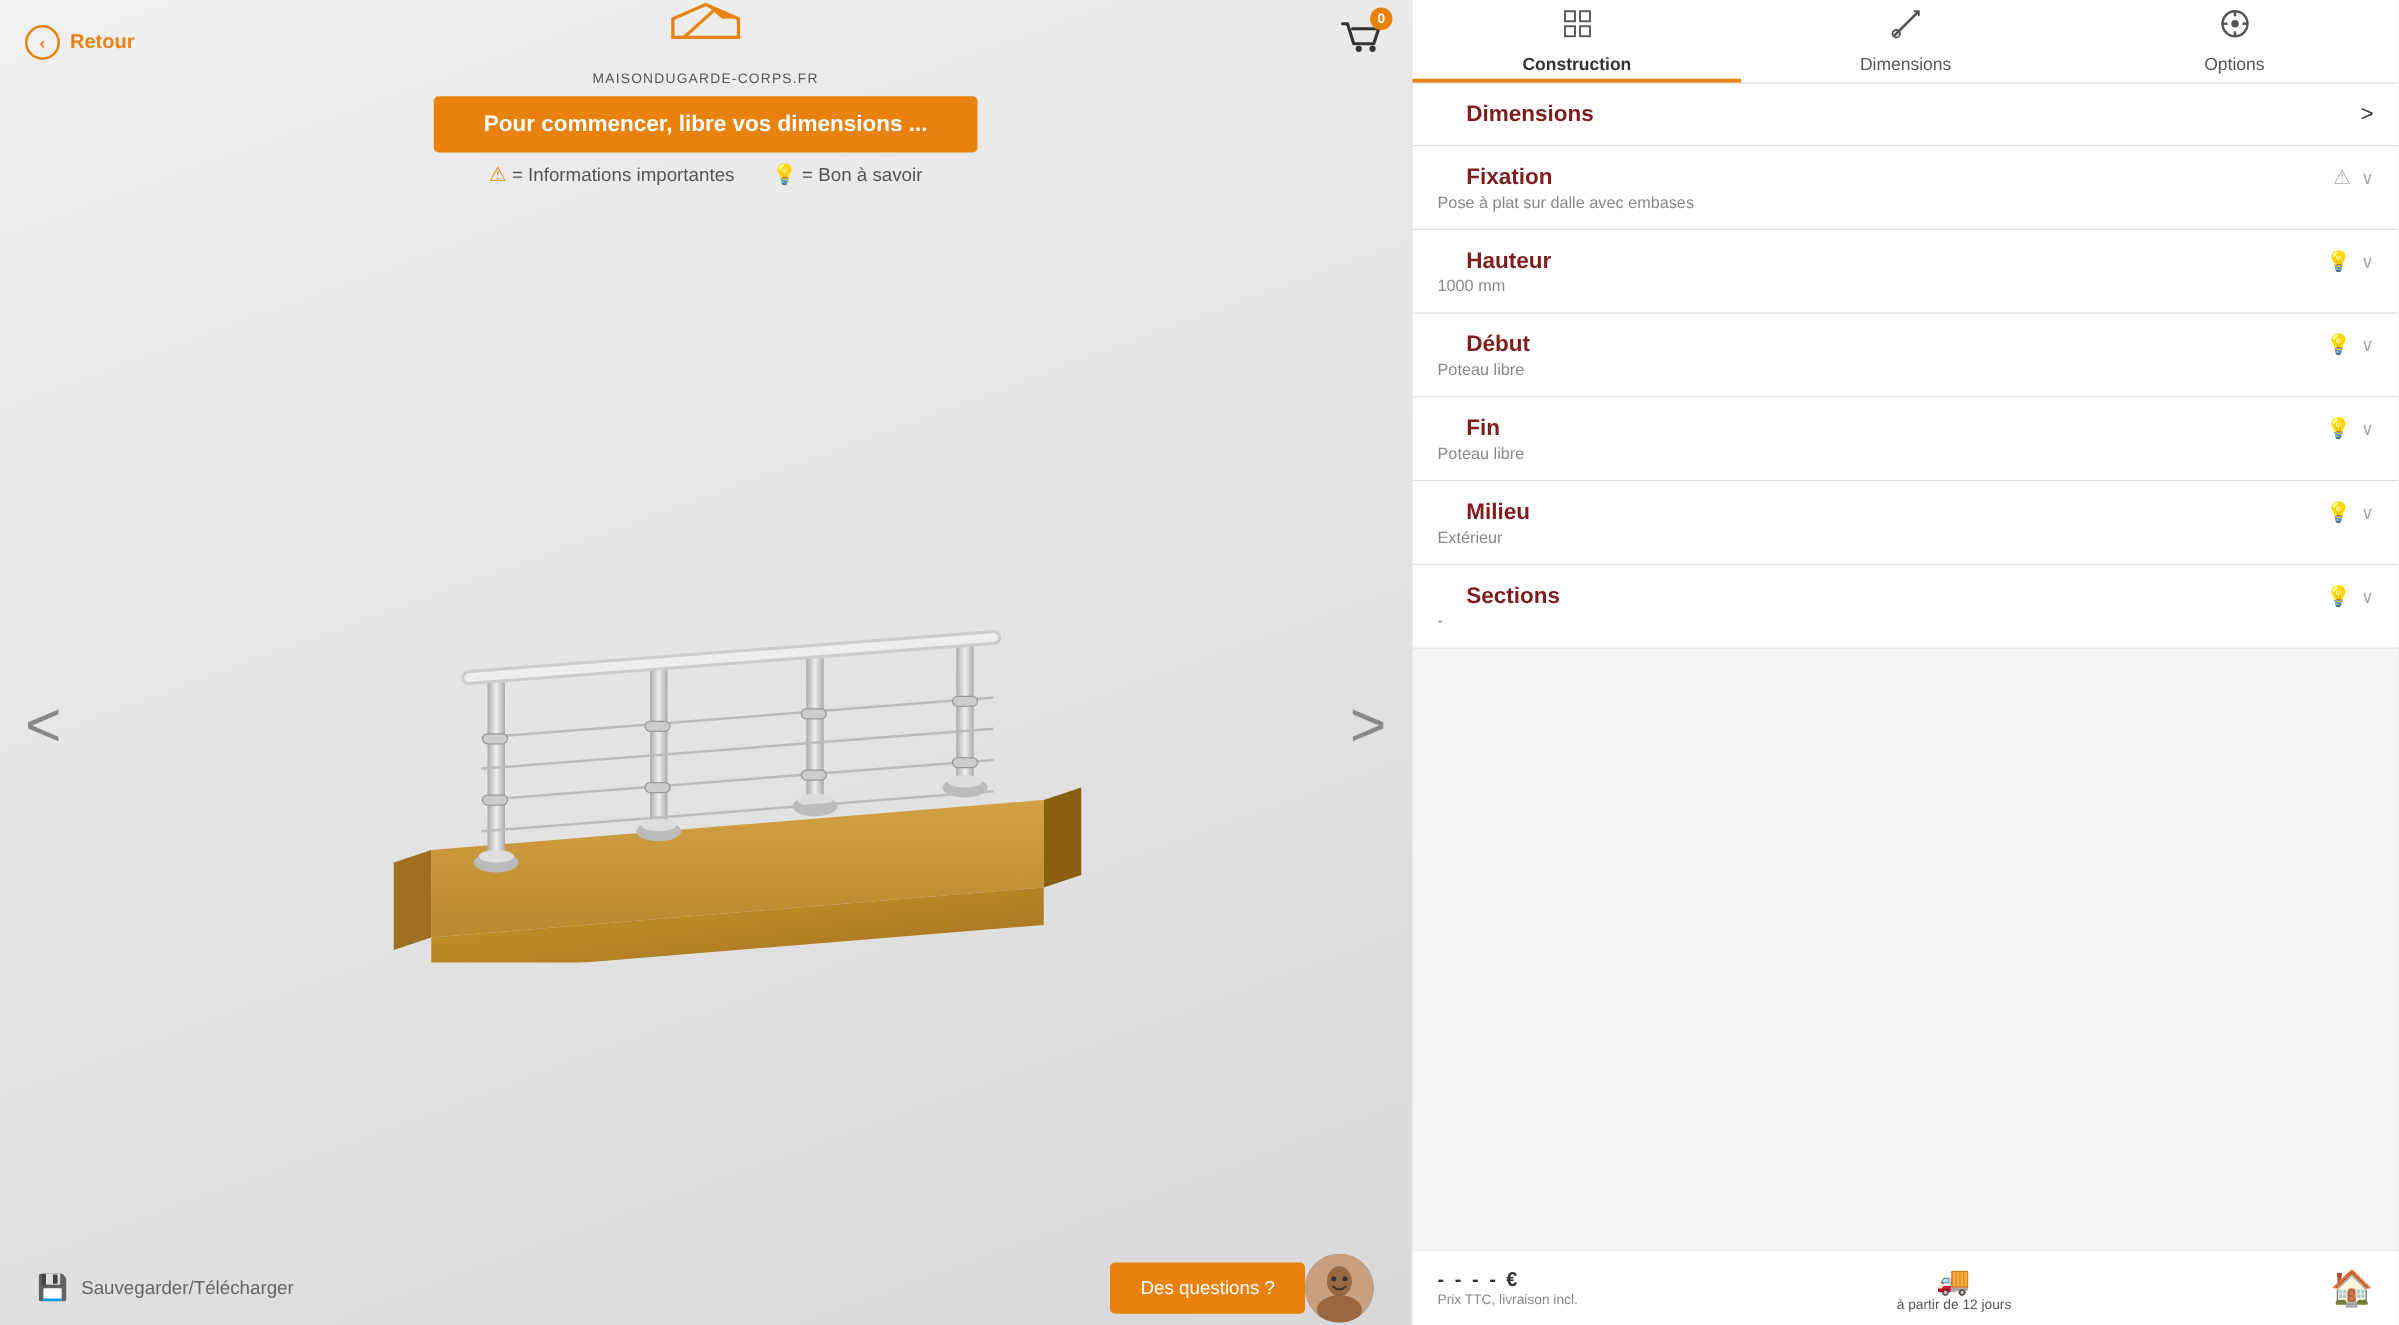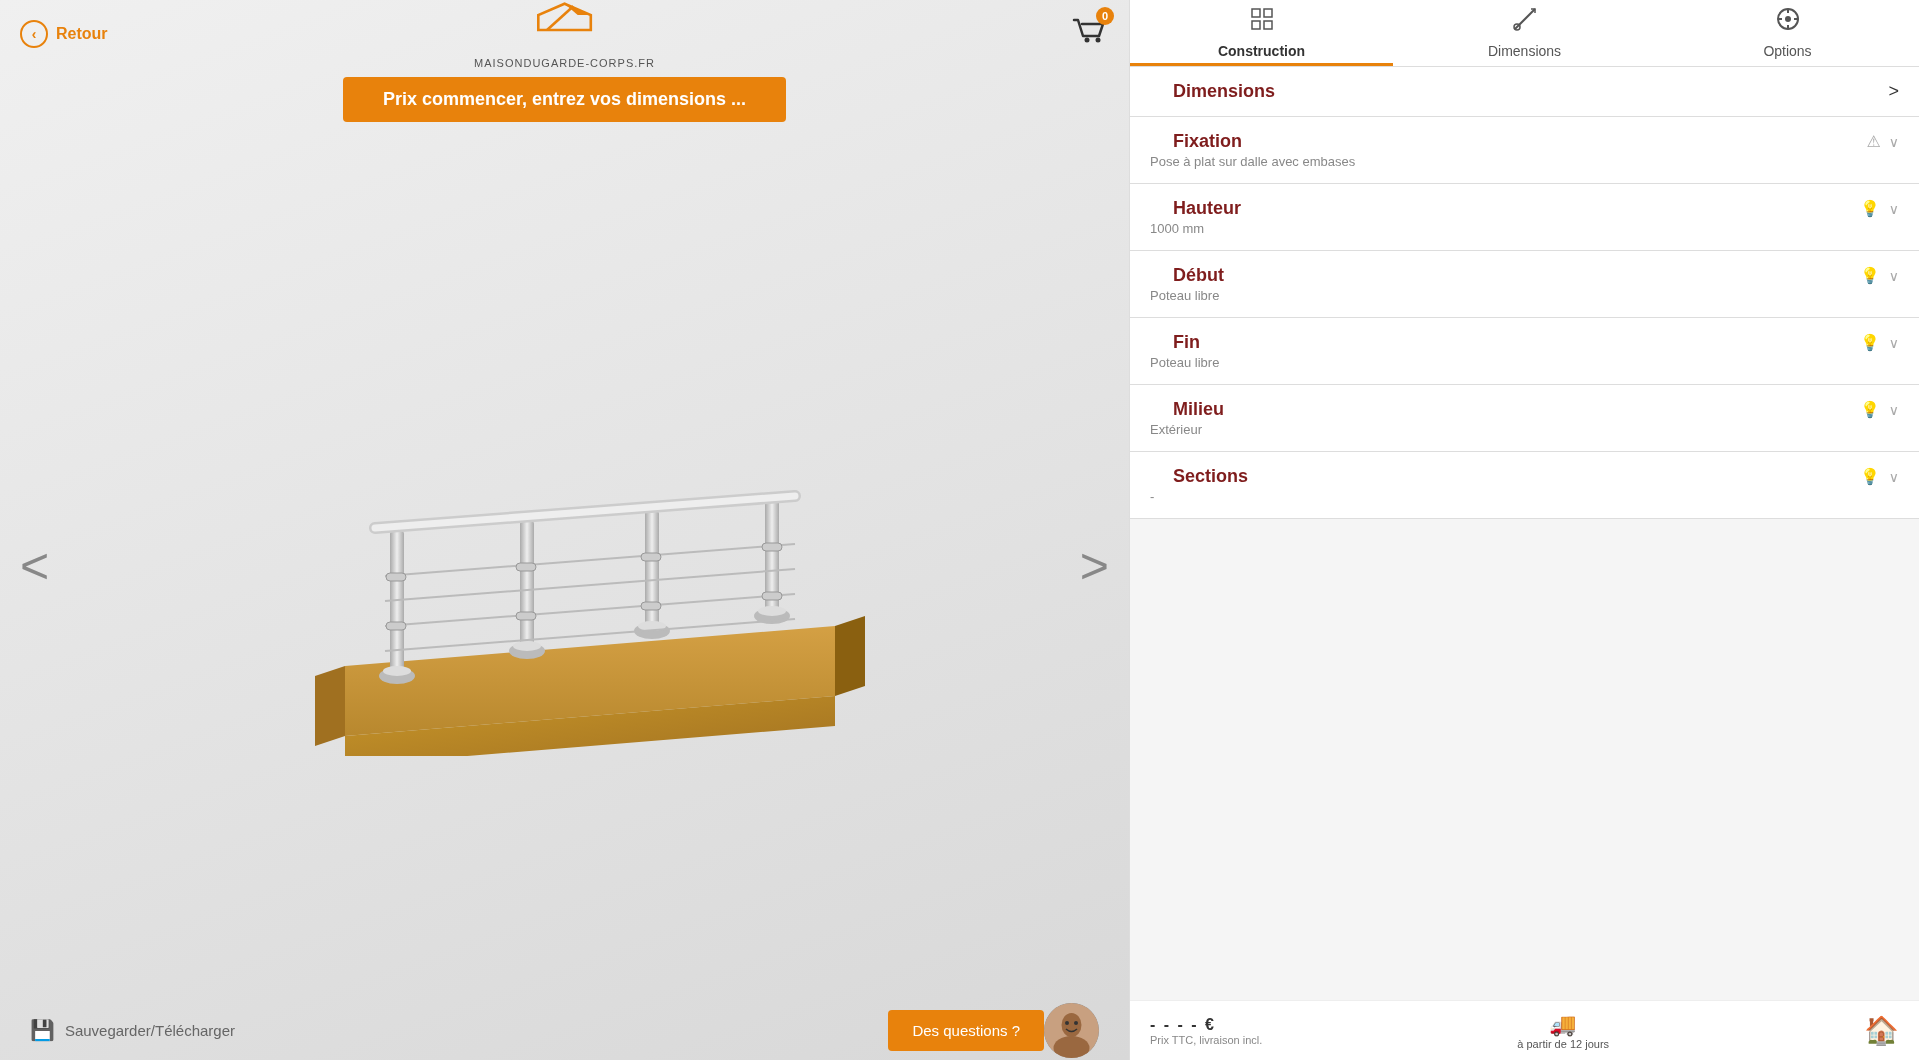--- a/index.html
+++ b/index.html
@@ -402,22 +402,32 @@
         <path d="M5 8h4l5 16h16l4-12H13" fill="none" stroke="#333" stroke-width="2.5" stroke-linecap="round" stroke-linejoin="round"></path>
         <circle cx="18" cy="28" r="2.5" fill="#333"></circle>
         <circle cx="29" cy="28" r="2.5" fill="#333"></circle>
       </svg>
       <div class="cart-badge">0</div>
     </div>
   </div>
 
   <div class="banner">
     <button class="banner-btn">
-      <span>Prix commencer, entrez vos dimensions ...</span>
+      <span>Pour commencer, libre vos dimensions ...</span>
     </button>
+    <div class="info-line">
+      <span>
+        <span class="info-icon">⚠</span>
+        <span>= Informations importantes</span>
+      </span>
+      <span>
+        <span class="info-icon">💡</span>
+        <span>= Bon à savoir</span>
+      </span>
+    </div>
   </div>
 
   <div class="view-3d">
     <div class="nav-arrow nav-arrow-left">
       <span>&lt;</span>
     </div>
 
     <svg width="620" height="380" viewBox="0 0 620 380">
 
       <defs>

